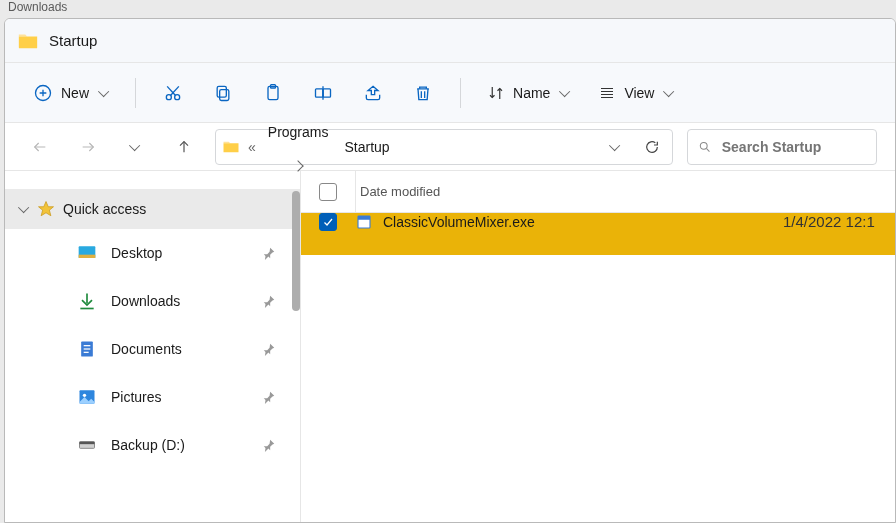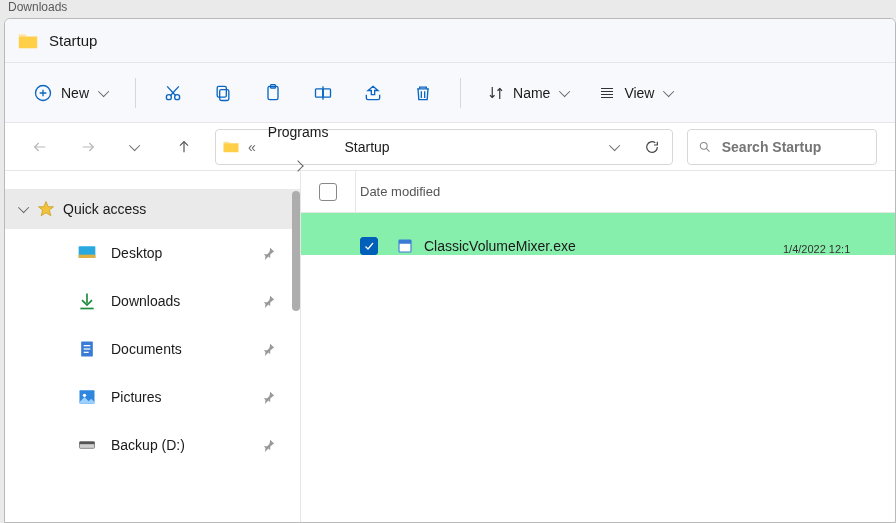--- a/index.html
+++ b/index.html
@@ -176,28 +176,27 @@
   }
   .colhdr .cbwrap { width:54px; display:flex; justify-content:center; }
   .colhdr .name { flex:1; position:relative; }
   .colhdr .date { width:112px; text-align:left; padding-left:4px; border-left:1px solid #e6e6e6; height:100%; display:flex;align-items:center;}
   .colhdr .sortmark {
     position:absolute; top:-6px; left:168px;
     width:8px;height:8px;border-left:1.3px solid #666;border-top:1.3px solid #666;transform:rotate(45deg);
   }
   .row {
     display:flex;
-    align-items:flex-end;
+    align-items:flex-start;
     height:42px;
-    background:#86efac;
-    padding-left:41px;
+    background:#eab308;
   }
   .row .cbwrap { width:54px; display:flex; justify-content:center; }
   .row .name { flex:1; display:flex; align-items:center; gap:10px; }
-  .row .date { width:112px; font-size:11px; color:#333; }
+  .row .date { width:112px; font-size:15px; color:#333; }
   .cb {
     width:18px;height:18px;border:1.3px solid #888;border-radius:3px;background:#fff;
     display:flex;align-items:center;justify-content:center;
   }
   .cb.checked { background:#005fb8; border-color:#005fb8; }
   .cb.checked svg { width:12px;height:12px;stroke:#fff;stroke-width:2.5;fill:none; }
 
   
   .star { fill:#f2c33a; stroke:#c99a1c; stroke-width:1; }
   .folder-svg-tab { fill:#ffe29a; }

